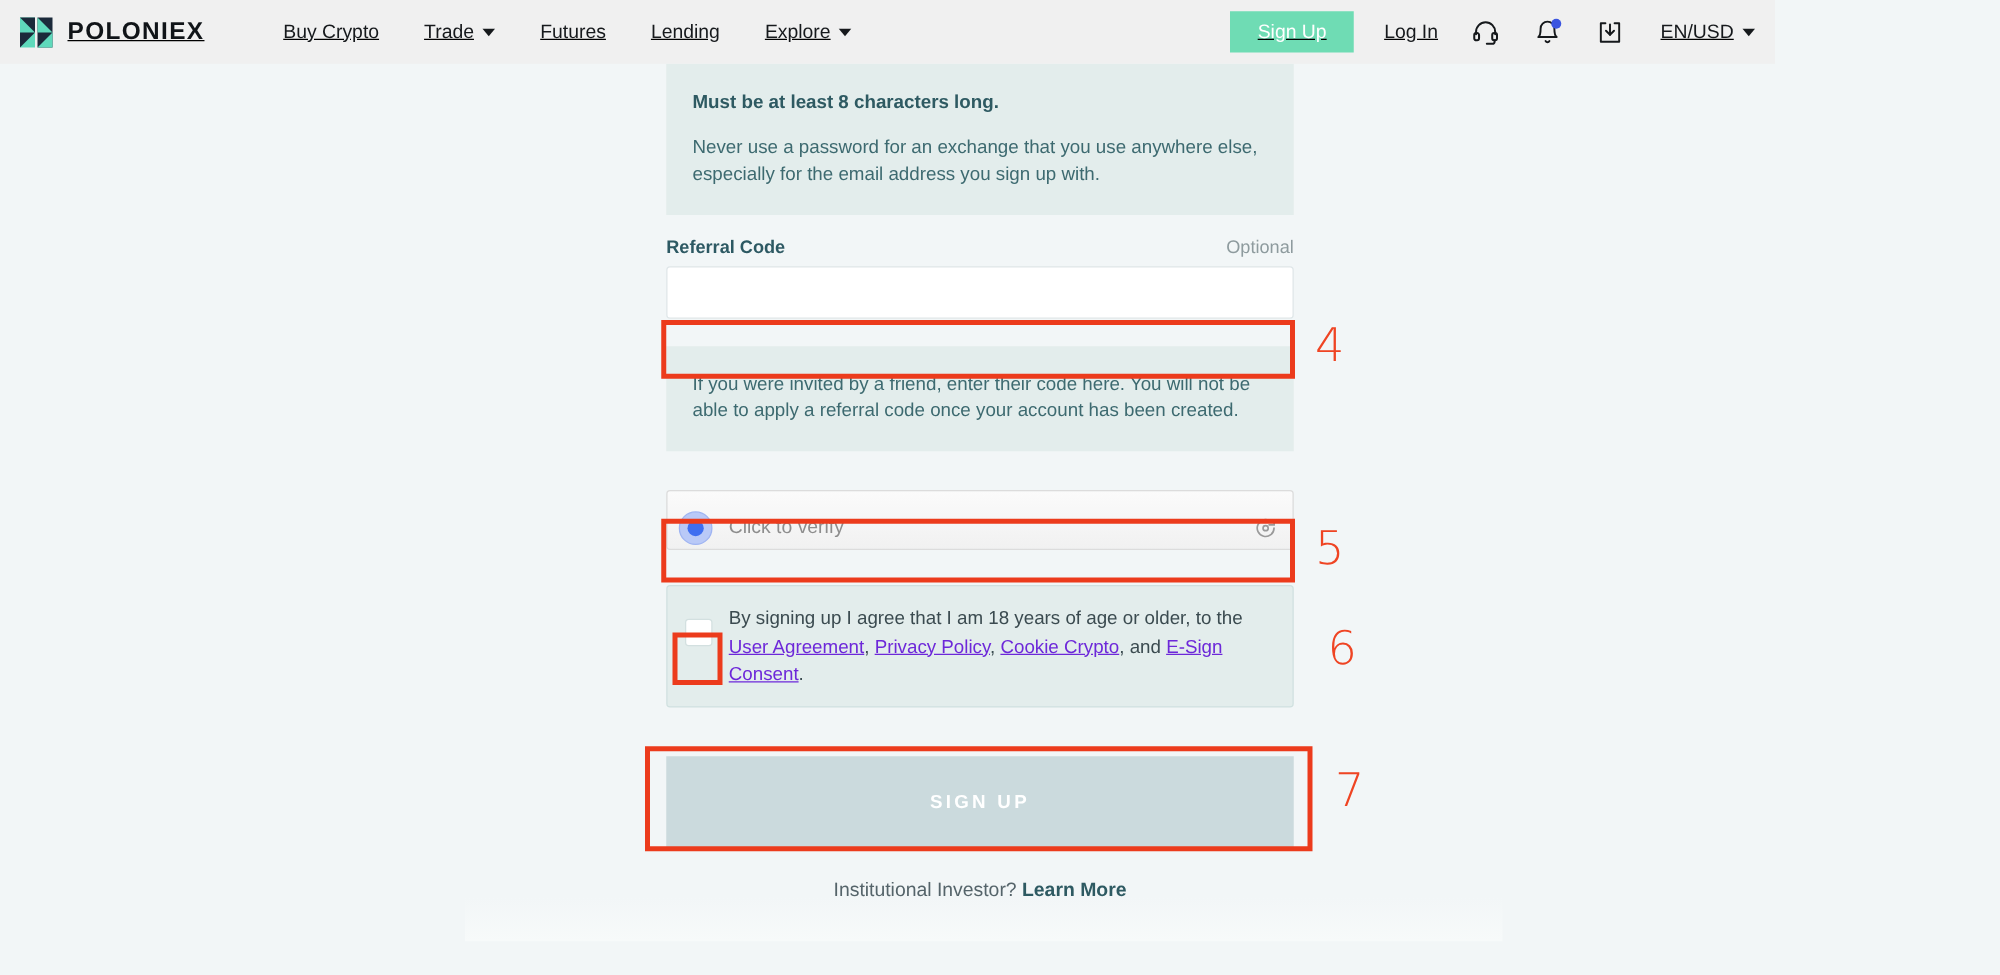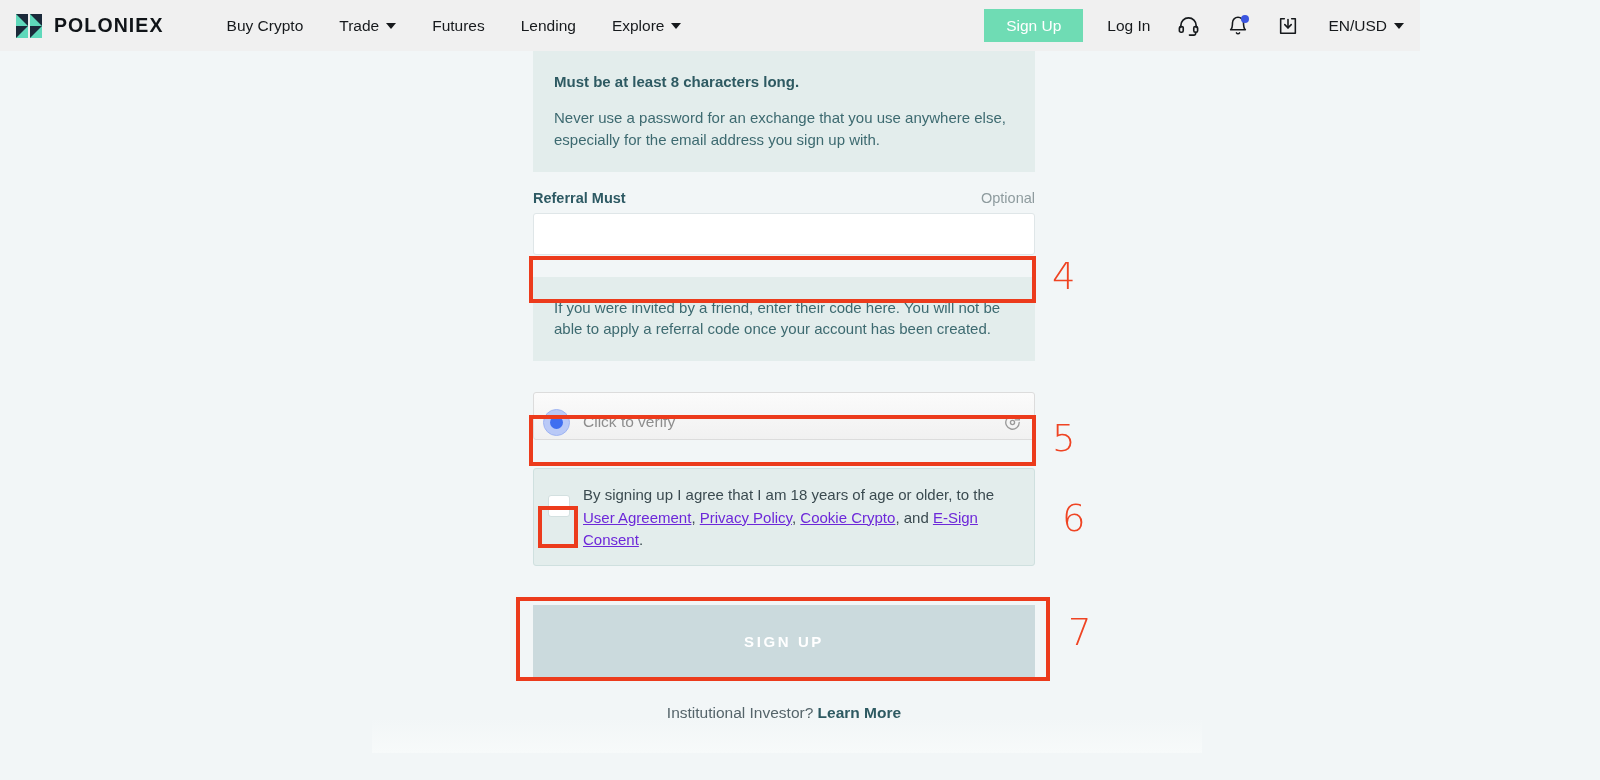--- a/index.html
+++ b/index.html
@@ -11,20 +11,21 @@
     background: #f2f6f7;
   }
 
   
   .header {
     position: absolute; top: 0; left: 0;
     width: 1420px; height: 51px;
     background: #f0f0f0;
     display: flex; align-items: center;
     z-index: 50;
+    text-decoration: underline;
   }
   .brand { display: flex; align-items: center; margin-left: 14px; }
   .logo-mark { width: 30px; height: 30px; position: relative; }
   .logo-mark svg { display: block; }
   .brand-name {
     font-size: 19.5px; font-weight: 700; letter-spacing: 1.1px;
     color: #101418; margin-left: 10px;
   }
   .nav { display: flex; align-items: center; margin-left: 63px; }
   .nav-item {
@@ -291,21 +292,21 @@
   <div class="form">
 
     
     <div class="info-box">
       <p class="info-strong">Must be at least 8 characters long.</p>
       <p>Never use a password for an exchange that you use anywhere else, especially for the email address you sign up with.</p>
     </div>
 
     
     <div class="label-row">
-      <span class="field-label">Referral Must</span>
+      <span class="field-label">Referral Code</span>
       <span class="field-optional">Optional</span>
     </div>
     <input class="txt-input" type="text" placeholder="" style="">
 
     <div class="info-box" style="margin-top:22px;">
       <p>If you were invited by a friend, enter their code here. You will not be able to apply a referral code once your account has been created.</p>
     </div>
 
     
     <div style="height:31px;"></div>

